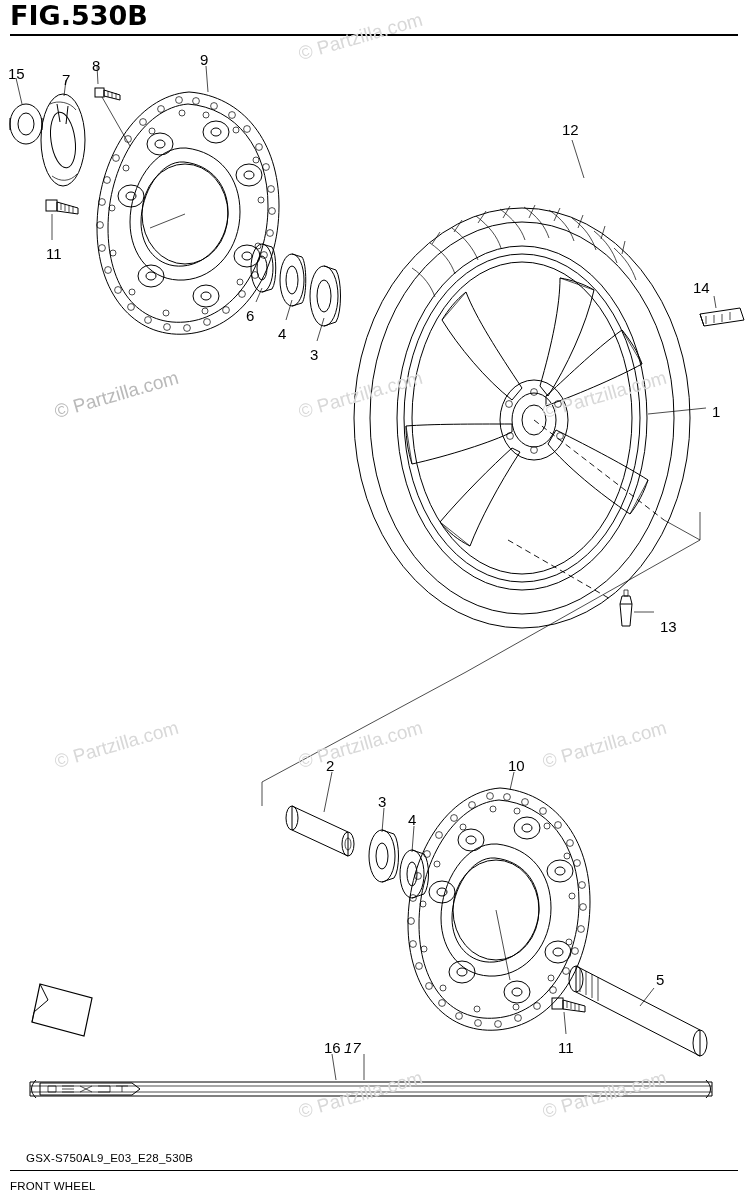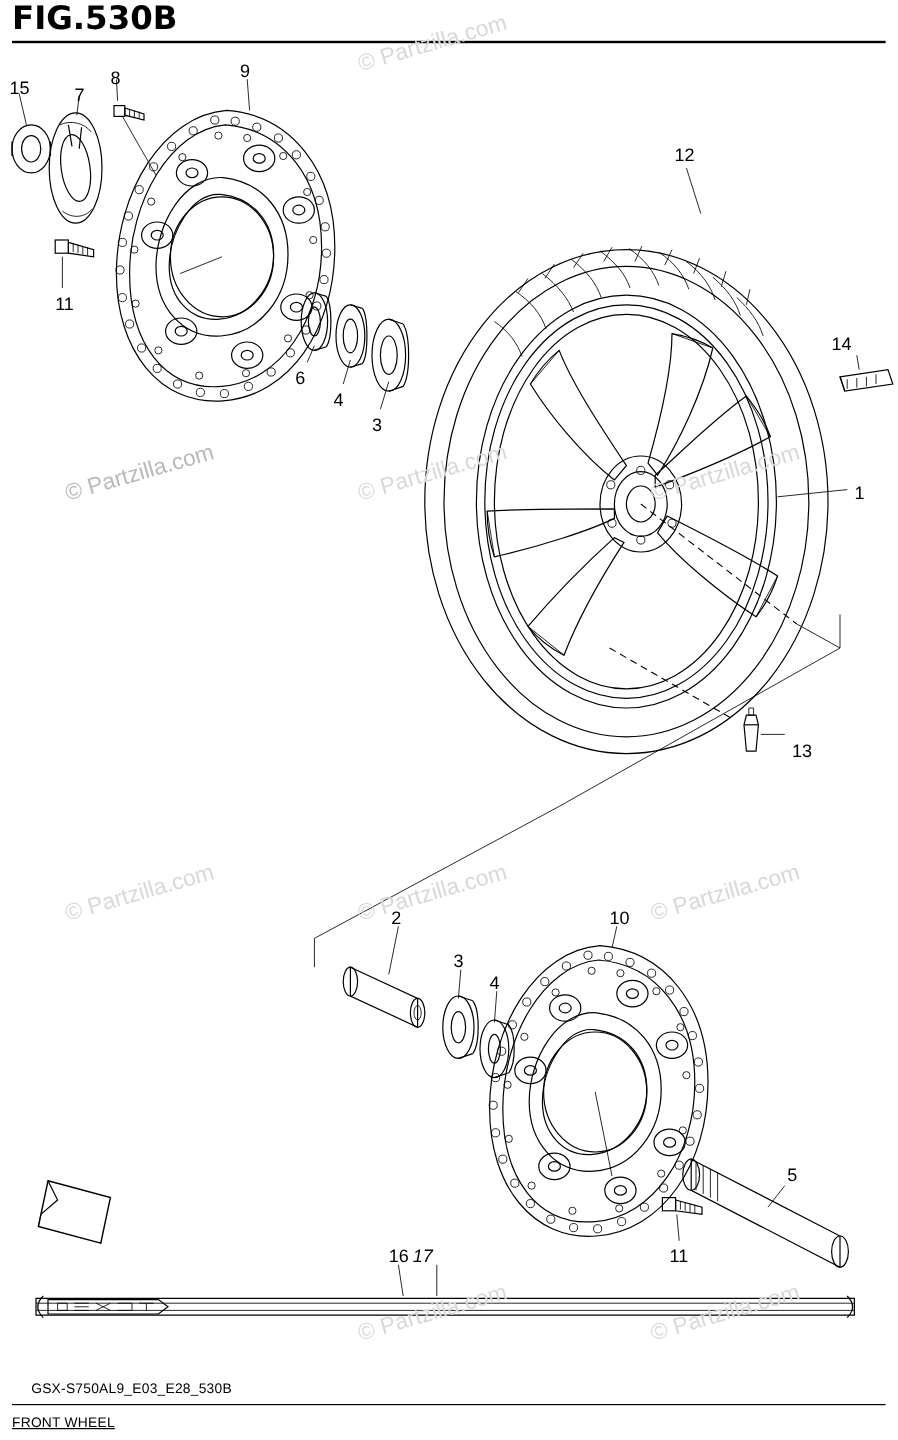--- a/index.html
+++ b/index.html
@@ -50,21 +50,20 @@
     letter-spacing: 0.2px;
     margin-left: 16px;
   }
   .footer-name {
     position: absolute;
     left: 10px;
     top: 1180px;
     font-family: "Liberation Sans", sans-serif;
     font-size: 11.5px;
     letter-spacing: 0.2px;
-    text-decoration: underline;
   }
   .footer-rule {
     position: absolute;
     left: 10px;
     top: 1170px;
     width: 728px;
     height: 1px;
     background: #000;
   }
   

